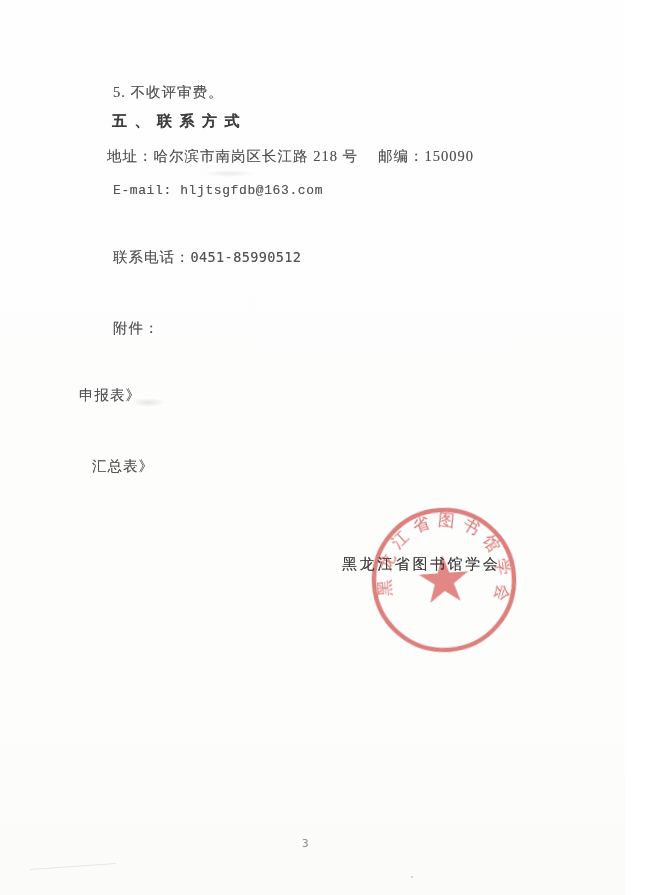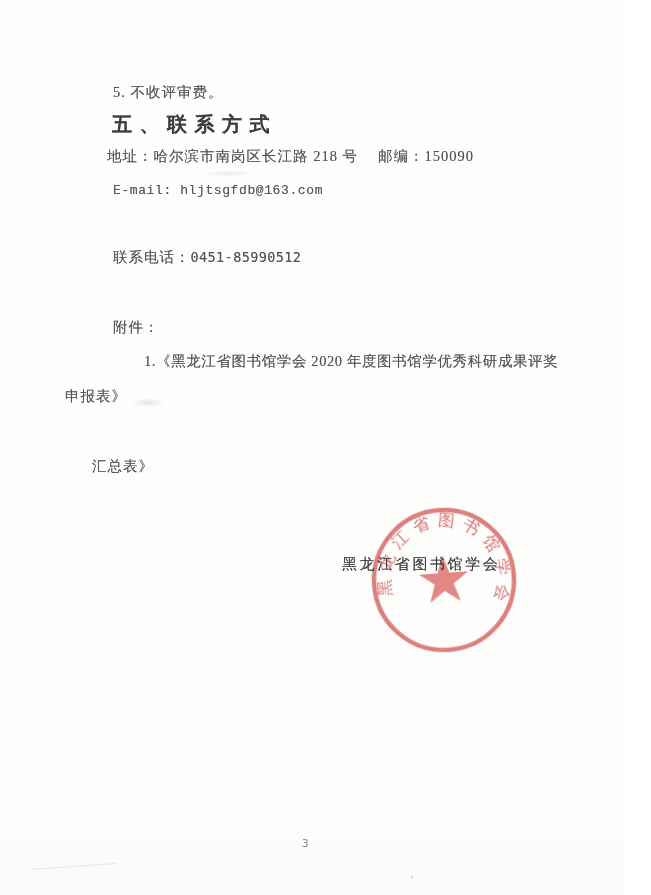--- a/index.html
+++ b/index.html
@@ -13,21 +13,21 @@
     background:linear-gradient(180deg,#fefefe 0%,#fdfdfc 80%,#fbfbfa 100%);
     overflow:hidden;
   }
   .line {
     position:absolute; white-space:nowrap;
     color:#525252; font-size:14.5px; letter-spacing:1px;
     text-shadow:0 0 0.5px rgba(90,90,90,0.55);
     line-height:1.2;
   }
   .heading {
-    font-weight:bold; color:#3d3d3d; font-size:20px; letter-spacing:7.5px;
+    font-weight:bold; color:#3d3d3d; font-size:15px; letter-spacing:7.5px;
     text-shadow:0 0 0.5px rgba(60,60,60,0.7);
   }
   .mono {
     font-family:Liberation Mono, monospace;
     font-size:13px; letter-spacing:0.6px; color:#565656;
   }
   .num { font-family:"DejaVu Sans Mono","Liberation Mono",monospace; font-size:13.5px; letter-spacing:0.4px;margin-top:8px; }
   .gap { display:inline-block; width:20px; }
   .seal-svg {
     position:absolute; left:344px; top:480px;
@@ -74,25 +74,24 @@
 
   <div class="line heading" style="left:112px; top:112px;">五、联系方式</div>
 
   <div class="line" style="left:107px; top:148px;"><span>地址：哈尔滨市南岗区长江路 218 号</span><span class="gap"></span><span>邮编：150090</span></div>
 
   <div class="line mono" style="left:113px; top:183px;">E-mail: hljtsgfdb@163.com</div>
 
 
   <div class="line" style="left:113px; top:249px;"><span>联系电话：</span><span class="num">0451-85990512</span></div>
 
-  <div class="line" style="left:113px; top:320px;font-family:Liberation Mono, monospace;">附件：</div>
+  <div class="line" style="left:113px; top:320px;">附件：</div>
 
-  <div class="line" style="left:144px; top:353px; letter-spacing:0.6px;">1.《黑龙江省图书馆学会 2020 年度图书馆学优秀科研成果评奖</div>
 
-  <div class="line" style="left:65px; top:388px;">申报表》</div>
+  <div class="line" style="left:79px; top:388px;font-family:Liberation Mono, monospace;">申报表》</div>
 
 
   <div class="line" style="left:92px; top:458px;">汇总表》</div>
 
   <svg class="seal-svg" width="200" height="200" viewBox="0 0 200 200">
     <circle cx="100" cy="100" r="70" fill="none" stroke="#d0514d" stroke-width="4.5" opacity="0.72"></circle>
     <path id="sealArc" d="M 49.3 118.5 A 54 54 0 1 1 150.7 118.5" fill="none"></path>
     <text font-size="16.5" fill="#cf4f4b" opacity="0.8" letter-spacing="7" font-family="&quot;Liberation Serif&quot;,serif">
       <textPath href="#sealArc" startOffset="7">黑龙江省图书馆学会</textPath>
     </text>

